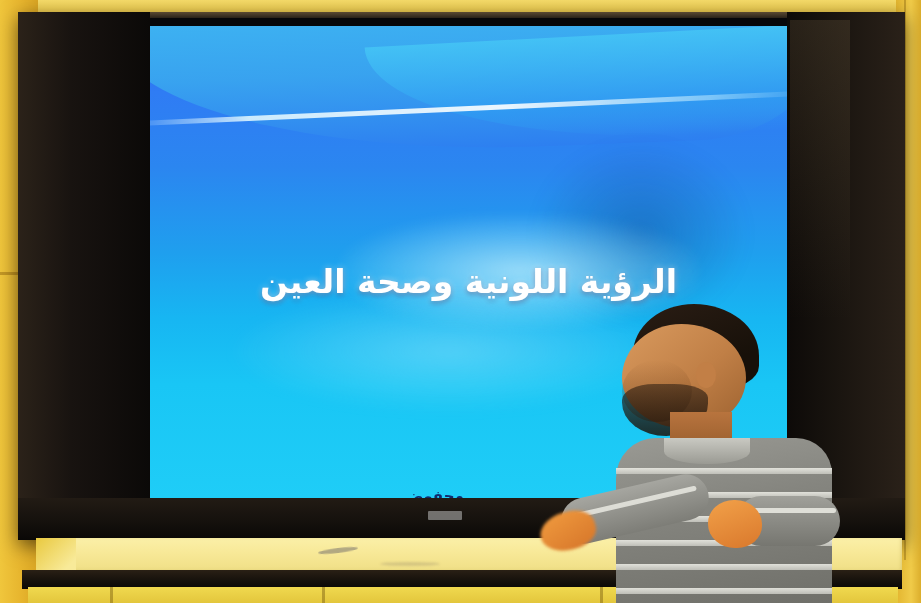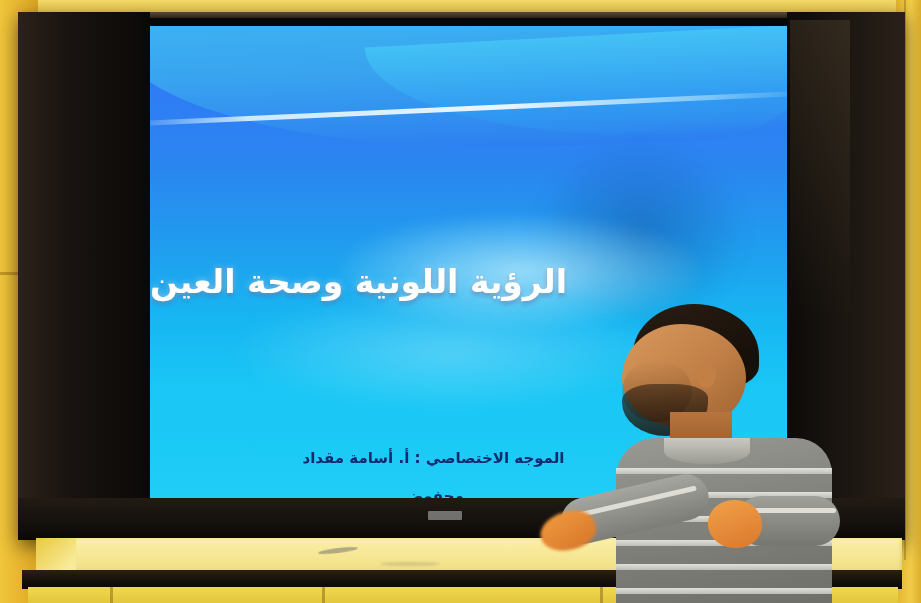--- a/index.html
+++ b/index.html
@@ -122,21 +122,21 @@
     filter:blur(7px);
   }
   .slide-shadow-blob{
     position:absolute;left:60%;top:24%;width:34%;height:40%;
     background:radial-gradient(ellipse at center,rgba(10,40,110,.30) 0%,rgba(10,40,110,0) 70%);
     filter:blur(8px);
   }
 
   .slide-title{
     position:absolute;left:0;right:0;top:236px;
-    text-align:left;
+    text-align:center;
     direction:rtl;
     color:#ffffff;
     font-size:33px;
     font-weight:bold;
     letter-spacing:.5px;
     text-shadow:0 0 6px rgba(255,255,255,.55), 0 2px 5px rgba(0,40,110,.55);
     filter:blur(.35px);
     font-family:"DejaVu Sans","Liberation Sans",sans-serif;
   }
   .slide-subtitle{
@@ -306,21 +306,20 @@
   <div class="tv-screen">
     <div class="slide">
       <div class="slide-wave-top"></div>
       <div class="slide-wave-second"></div>
       <div class="slide-wave-line"></div>
       <div class="slide-shadow-blob"></div>
       <div class="slide-glare"></div>
       <div class="slide-glare2"></div>
 
       <div class="slide-title nosel">الرؤية اللونية وصحة العين</div>
-      <div class="slide-presenter nosel">الموجه الاختصاصي : أ. أسامة مقداد</div>
       <div class="slide-presenter2 nosel">محفوض</div>
     </div>
   </div>
 
   <div class="tv-bottom-bezel"></div>
   <div class="tv-logo"></div>
 
   <div class="desk-top"></div>
   <div class="desk-top-left-cut"></div>
   <div class="desk-mark"></div>

